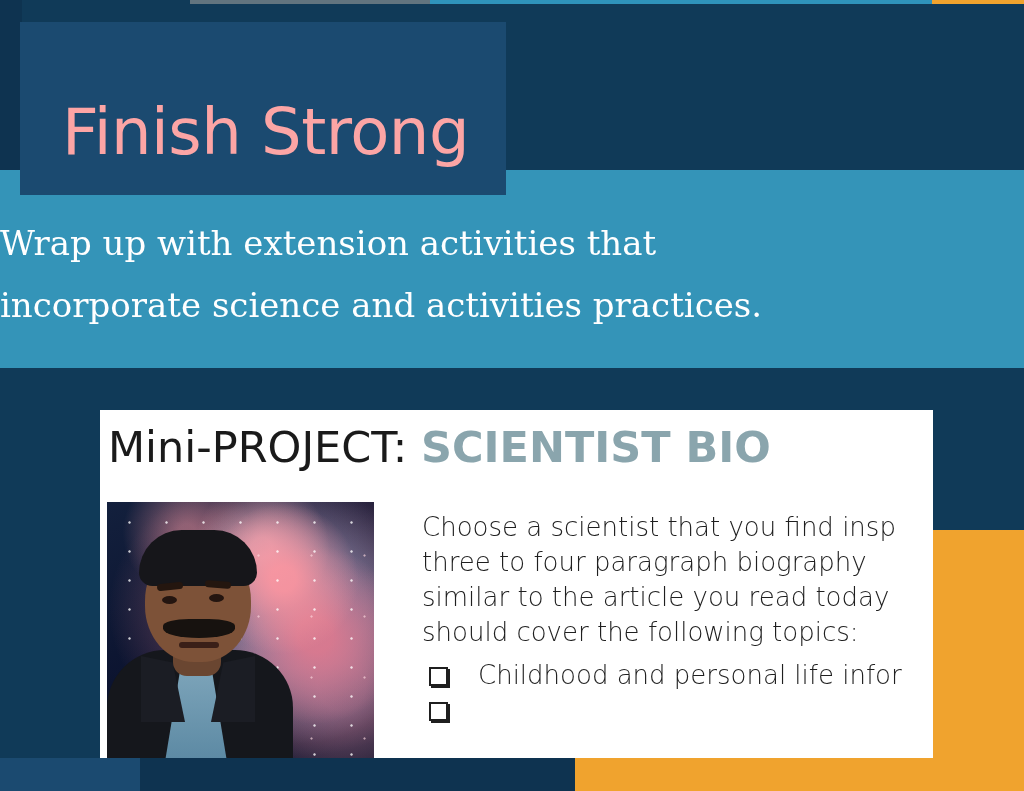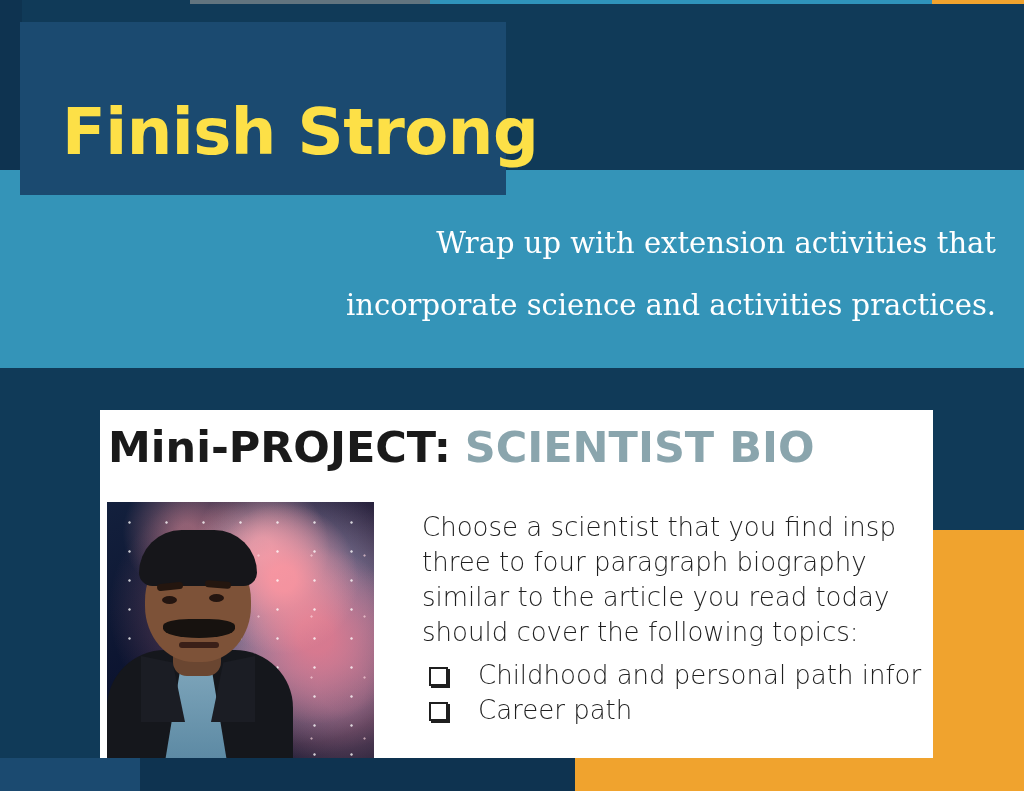--- a/index.html
+++ b/index.html
@@ -48,38 +48,38 @@
   
   .title-plate {
     left: 20px; top: 22px; width: 486px; height: 173px;
     background: #1b4a70;
   }
   .title-text {
     position: absolute;
     left: 42px;
     top: 78px;
     width: 470px;
-    color: #fde047;
+    color: #fca5a5;
     font-size: 64px;
     line-height: 64px;
-    font-weight: bold;
+    font-weight: normal;
     letter-spacing: -0.5px;
     font-family: "DejaVu Sans", sans-serif;
     white-space: nowrap;
   }
 
   
   .subtitle {
     position: absolute;
     left: 0;
     top: 212px;
     width: 996px;
-    text-align: right;
+    text-align: left;
     color: #ffffff;
-    font-size: 29px;
+    font-size: 34px;
     line-height: 62px;
     font-family: "DejaVu Serif", serif;
     font-weight: 400;
   }
   .subtitle .line {
     display: block;
   }
 
   
   .orange-right {
@@ -114,21 +114,21 @@
     left: 8px;
     top: 12px;
     white-space: nowrap;
     font-size: 43px;
     line-height: 50px;
     font-family: "DejaVu Sans", sans-serif;
     font-weight: 300;
   }
   .doc-heading .h-black {
     color: #1a1a1a;
-    font-weight: 700;
+    font-weight: 400;
   }
   .doc-heading .h-grey {
     color: #8aa5ad;
     font-weight: bold;
     margin-top: 44px;
   }
 
   .doc-photo {
     position: absolute;
     left: 7px;
@@ -368,25 +368,24 @@
     <div class="doc-body">
       <span class="p-line">Choose a scientist that you find insp</span>
       <span class="p-line">three to four paragraph biography</span>
       <span class="p-line">similar to the article you read today</span>
       <span class="p-line">should cover the following topics:</span>
     </div>
 
     <ul class="doc-list">
       <li>
         <span class="cb"></span>
-        <span>Childhood and personal path infor</span>
+        <span>Childhood and personal life infor</span>
       </li>
       <li>
         <span class="cb"></span>
       </li>
       <li>
         <span class="cb"></span>
-        <span>Career path</span>
       </li>
     </ul>
 
   </div>
 </div>
 
 </body></html>

